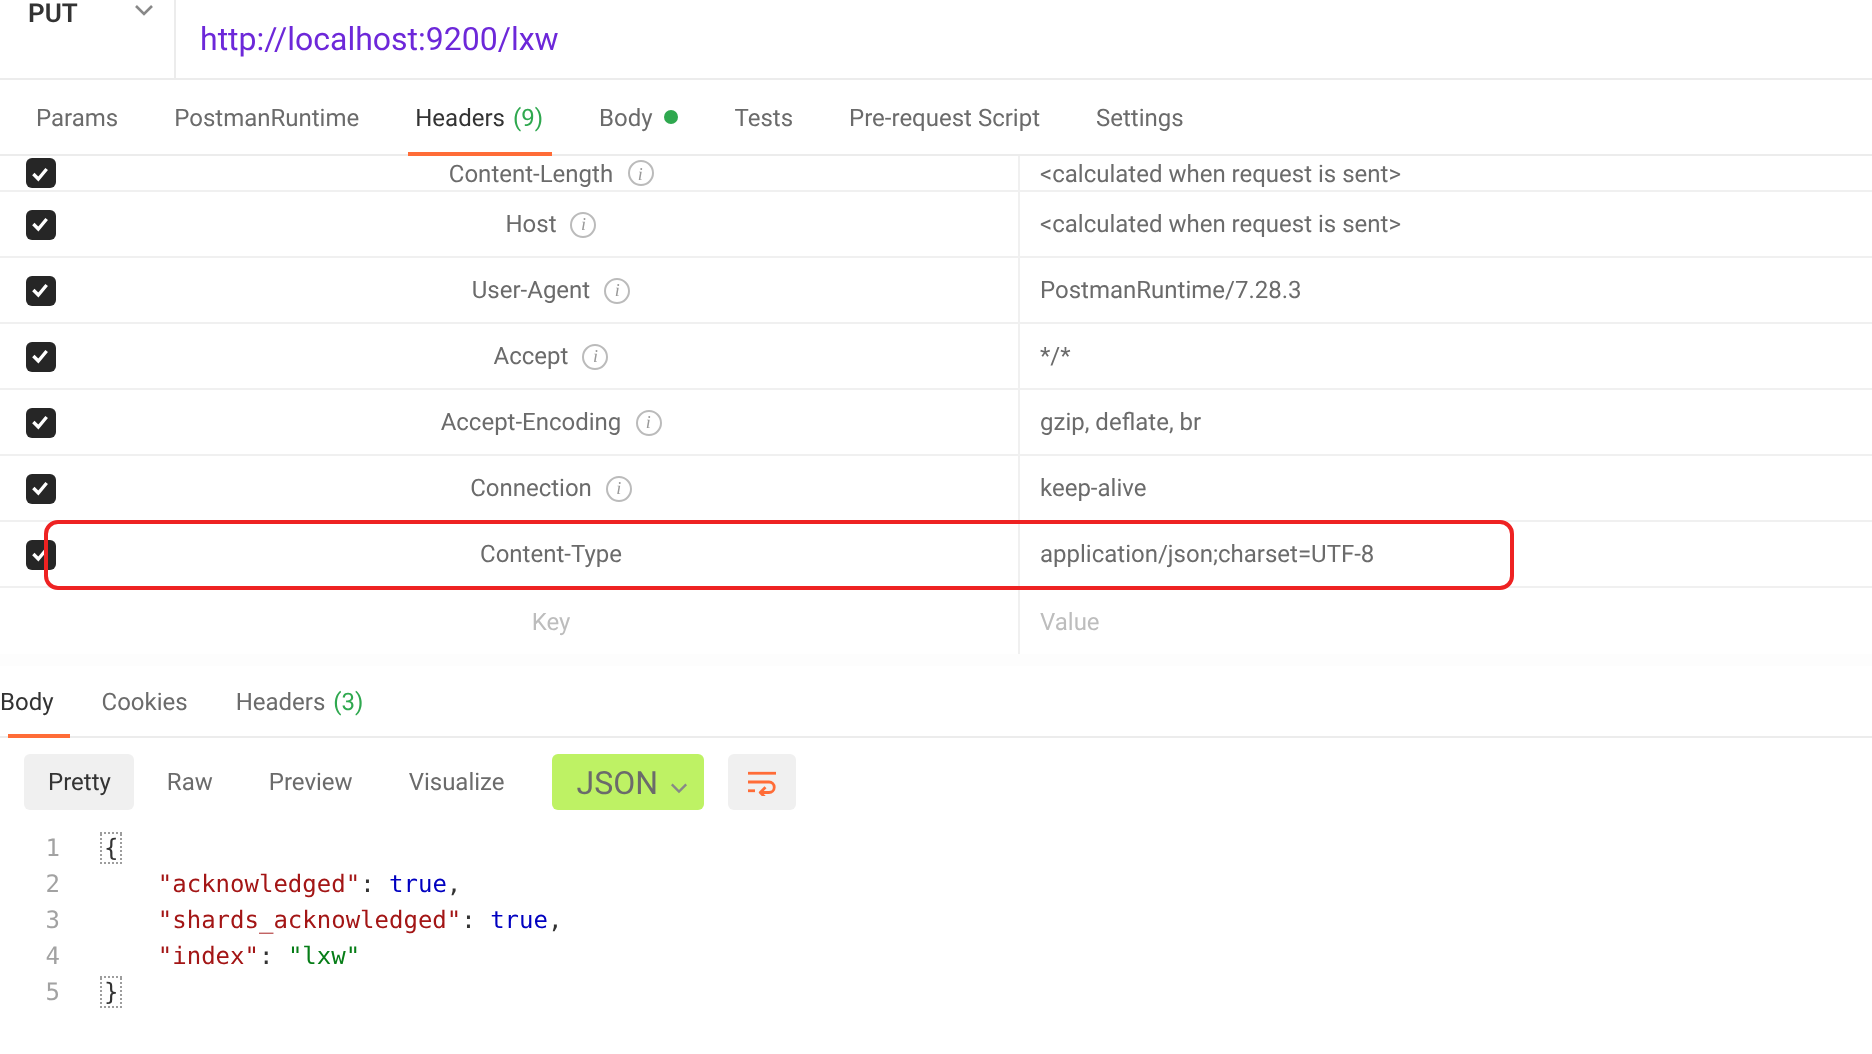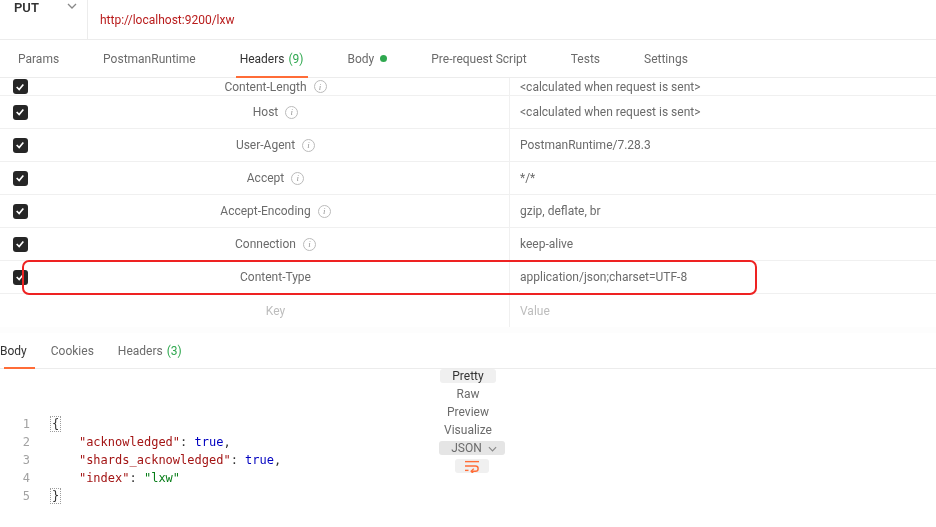--- a/index.html
+++ b/index.html
@@ -23,30 +23,30 @@
     height: 100%;
     font-weight: 600;
     font-size: 13px;
     border-right: 1px solid #ececec;
     min-width: 88px;
   }
   .method .chev { margin-left: auto; color: #888; font-size: 10px; }
   .url {
     flex: 1;
     padding: 0 12px;
-    font-size: 12px;
-    color: #b91c1c;
+    font-size: 16px;
+    color: #6d28d9;
   }
   .tabs {
     display: flex;
     align-items: center;
     height: 38px;
     border-bottom: 1px solid #ececec;
     padding: 0 4px;
-    gap: 16px;
+    gap: 0;
     font-size: 12px;
   }
   .tab {
     padding: 0 14px;
     height: 100%;
     display: flex;
     align-items: center;
     color: #6b6b6b;
     cursor: pointer;
     position: relative;
@@ -130,34 +130,33 @@
   .rtab.active { color: #333; }
   .rtab.active::after {
     content: ""; position: absolute; left: 4px; right: 4px; bottom: -1px;
     height: 2px; background: #ff6c37;
   }
   .rtab.first { padding-left: 0; }
   .rtab .count { color: #2fa84f; margin-left: 4px; }
   .viewbar {
     display: flex; align-items: center; height: 44px; gap: 4px;
     padding: 0 12px;
-    flex-direction: column;
   }
   .vbtn {
     height: 28px; padding: 0 12px;
     display: flex; align-items: center;
     color: #6b6b6b; font-size: 12px; border-radius: 3px;
     cursor: pointer;
   }
   .vbtn.active { background: #f0f0f0; color: #333; }
   .vsel {
-    height: 15px; padding: 0 8px 0 12px;
+    height: 28px; padding: 0 8px 0 12px;
     display: flex; align-items: center;
-    background: #e5e5e5; border-radius: 3px;
-    color: #6b6b6b; font-size: 12px; gap: 6px;
+    background: #bef264; border-radius: 3px;
+    color: #6b6b6b; font-size: 16px; gap: 6px;
     margin-left: 8px;
   }
   .wrapbtn {
     width: 34px; height: 28px; background: #f0f0f0; border-radius: 3px;
     display: flex; align-items: center; justify-content: center;
     margin-left: 8px;
   }
   .wrapbtn svg { stroke: #ff6c37; }
   .code {
     font-family: ui-monospace, SFMono-Regular, Menlo, Consolas, monospace;
@@ -210,24 +209,24 @@
       </div>
     <div class="tab active">
       <span>Headers</span>
       <span class="count">(9)</span>
     </div>
     <div class="tab">
       <span>Body</span>
       <span class="dot"></span>
     </div>
     <div class="tab">
+        <span>Tests</span>
+      </div>
+    <div class="tab">
         <span>Pre-request Script</span>
-      </div>
-    <div class="tab">
-        <span>Tests</span>
       </div>
     <div class="tab">
         <span>Settings</span>
       </div>
   </div>
 
   <div class="headers-table" style="position:relative;">
 
     <div class="hrow" style="height:18px;">
       <div class="chkcell">

